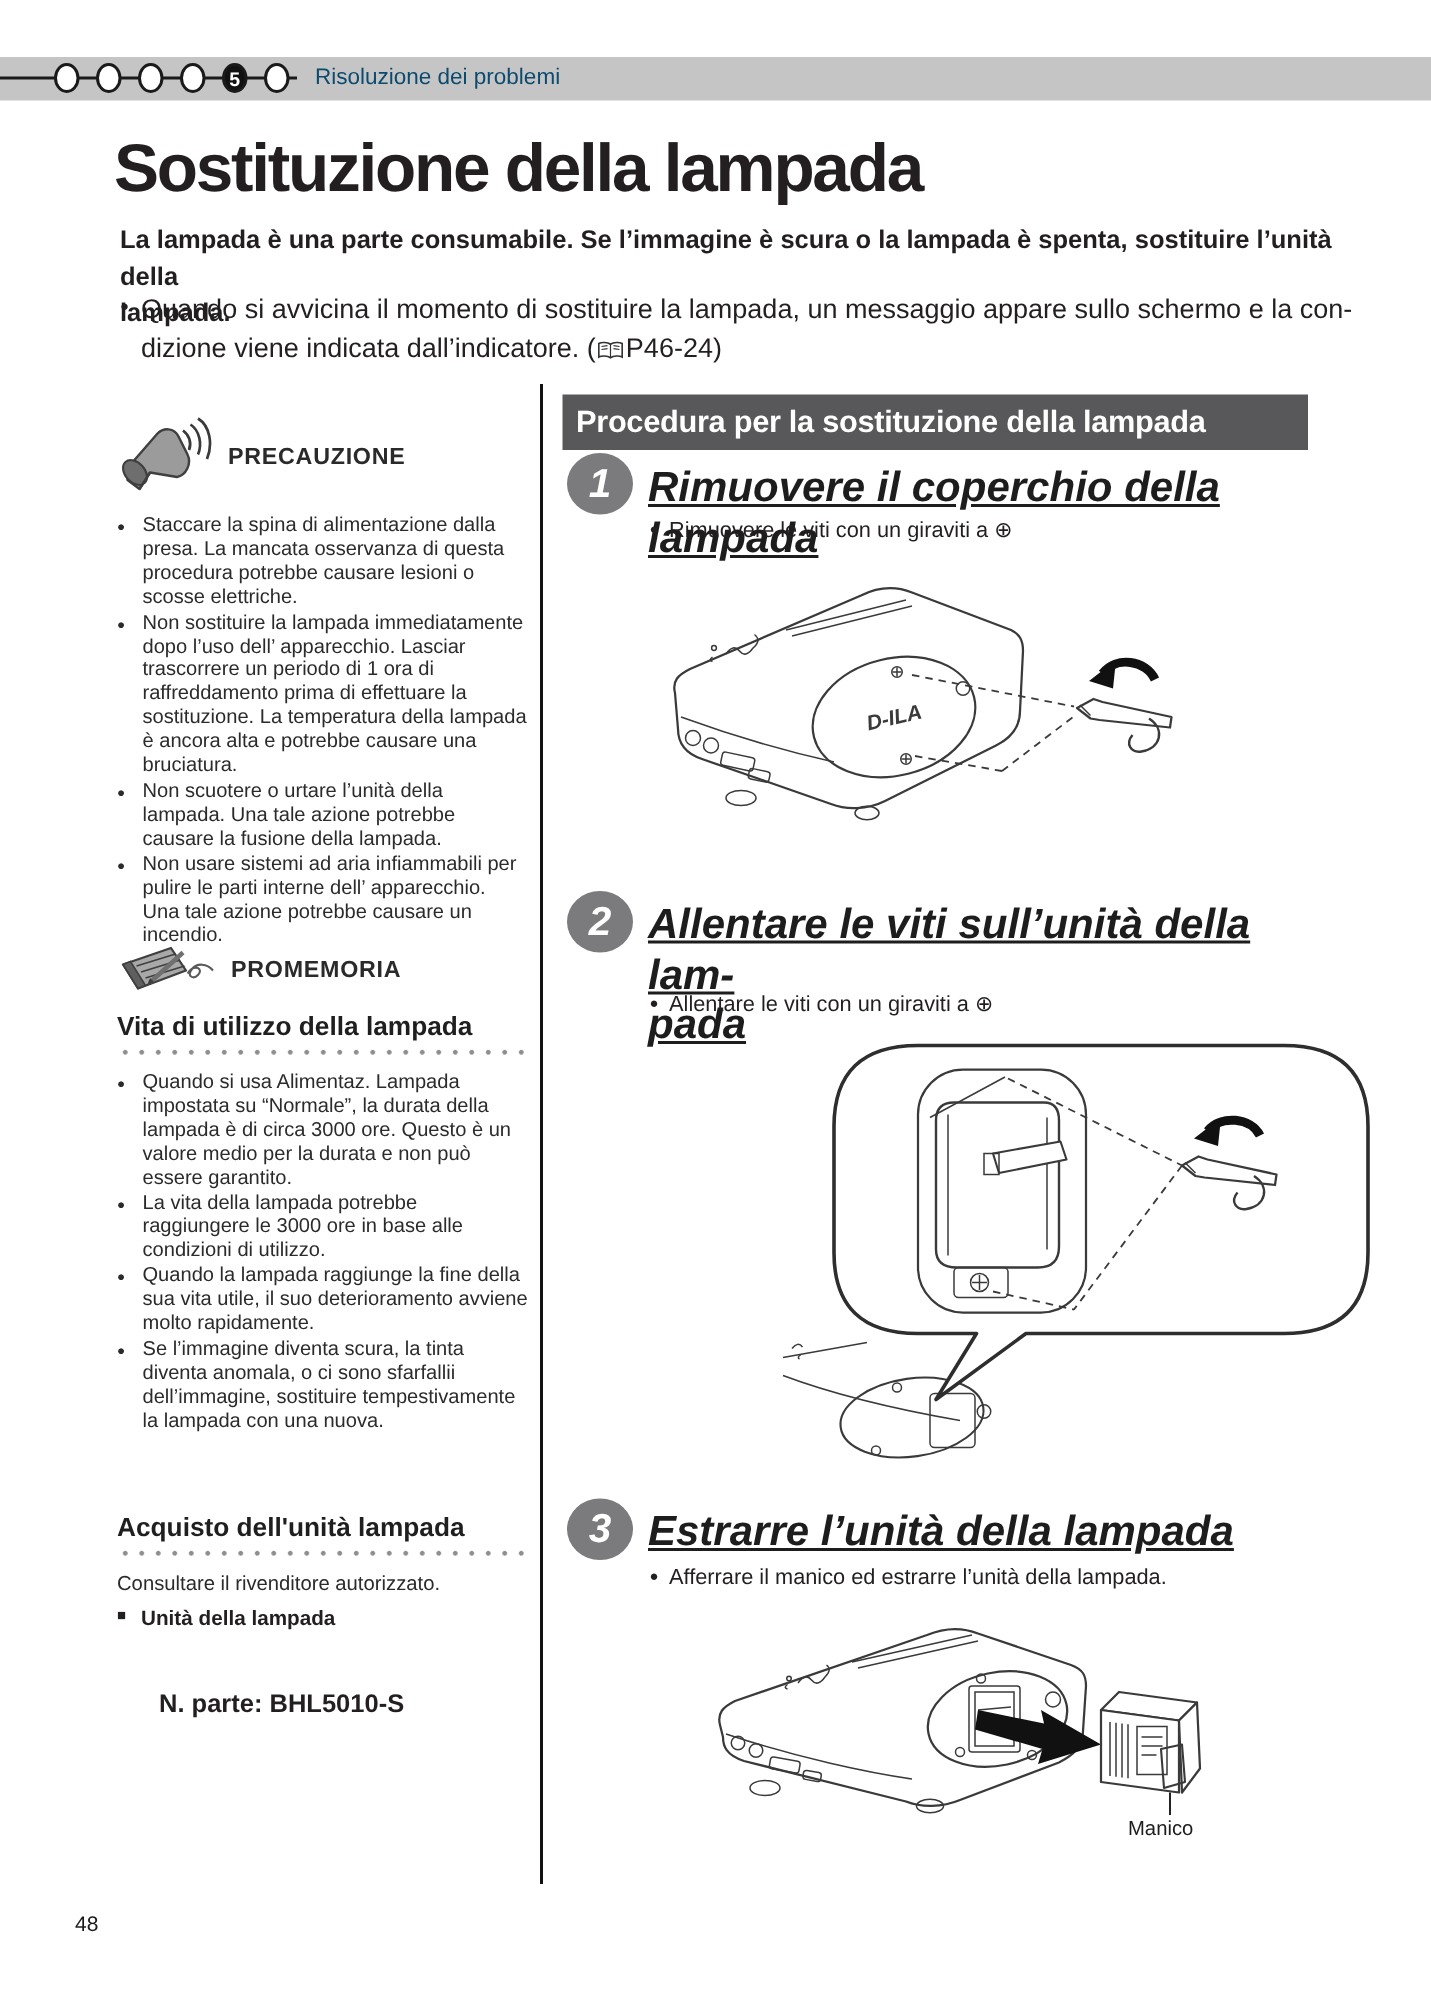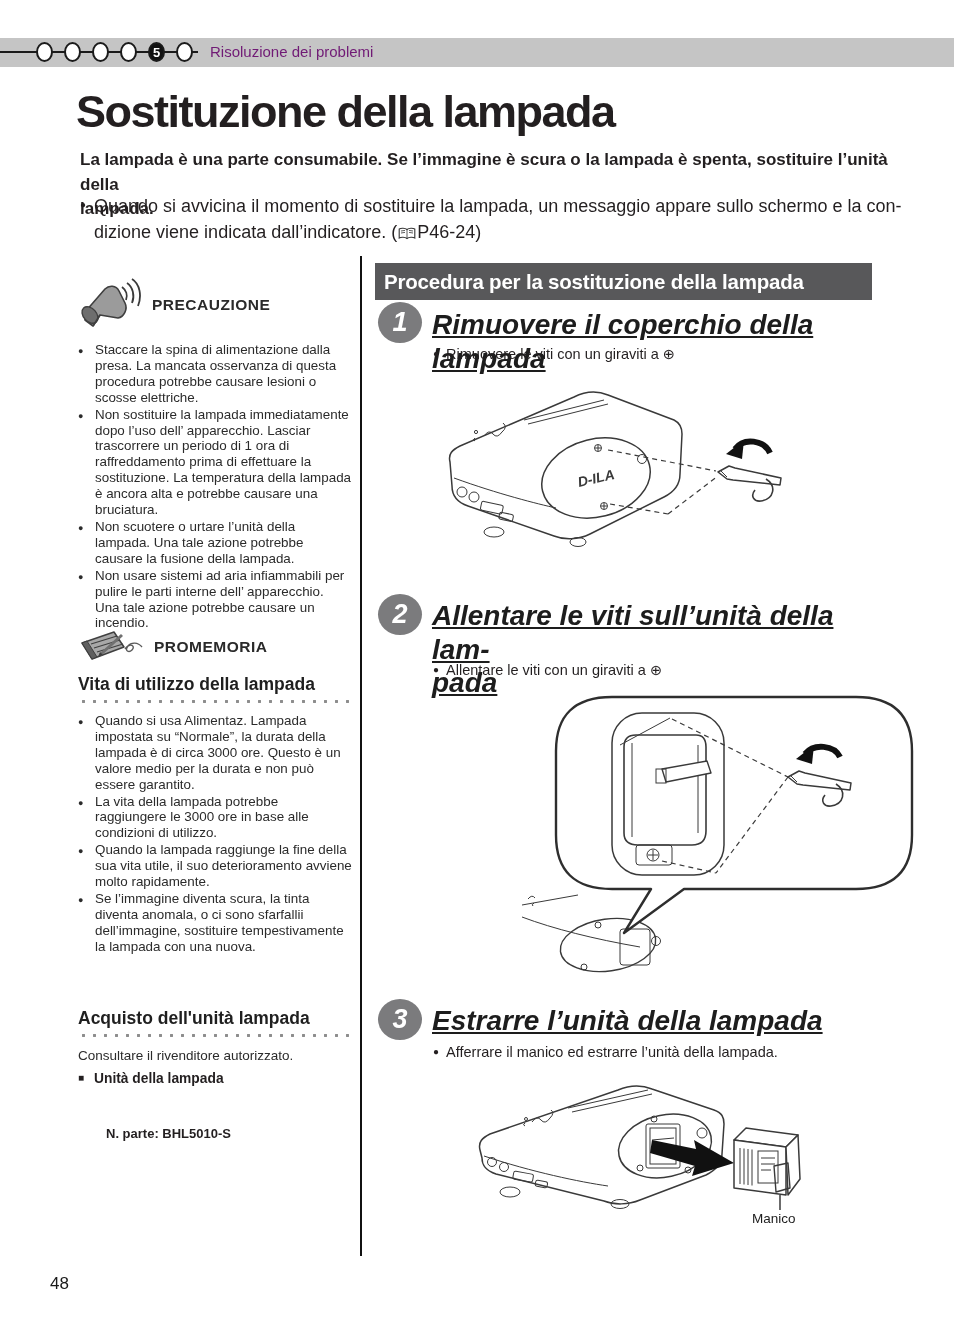--- a/index.html
+++ b/index.html
@@ -5,21 +5,21 @@
   * { margin:0; padding:0; box-sizing:border-box; }
   body { background:#ffffff; font-family:"Liberation Sans","DejaVu Sans",sans-serif; color:#231f20; }
   #page { position:relative; width:954px; height:1339px; background:#fff; overflow:hidden; }
 
   
   .topbar { position:absolute; left:0; top:38px; width:954px; height:29px; background:#c5c5c5; }
   .topbar .rail { position:absolute; left:0; top:13px; width:198px; height:2px; background:#1a1a1a; }
   .topbar .dots { position:absolute; left:36px; top:4px; display:flex; gap:11px; }
   .stepdot { width:17px; height:20px; border:2px solid #1a1a1a; border-radius:50%; background:#fff; }
   .stepdot.active { background:#111; color:#fff; font-size:13px; font-weight:bold; text-align:center; line-height:17px; }
-  .topbar .chapter { position:absolute; left:210px; top:5px; font-size:15px; color:#701a75; }
+  .topbar .chapter { position:absolute; left:210px; top:5px; font-size:15px; color:#0c4a6e; }
 
   
   .doc-title { position:absolute; left:76px; top:86px; font-size:45px; font-weight:bold; letter-spacing:-1.5px; color:#231f20; }
   .intro-lead { position:absolute; left:80px; top:148px; width:830px; font-size:17px; font-weight:bold; line-height:1.45; white-space:pre-line; }
   .intro-bullet { position:absolute; left:80px; top:194px; width:850px; display:flex; }
   .intro-bullet .mark { font-size:10px; line-height:22px; margin-right:8px; }
   .intro-bullet .txt { font-size:18px; line-height:1.42; }
   .intro-bullet .txt .pre { white-space:pre-line; }
   .bookicon { display:inline-block; vertical-align:-2px; margin:0 1px; }
 
@@ -31,33 +31,33 @@
   .iconhead { display:flex; align-items:center; margin-bottom:8px; }
   .iconhead .cap { font-size:15.5px; font-weight:bold; letter-spacing:.5px; margin-left:10px; color:#2a2a2a; }
   ul.plain { list-style:none; }
   ul.plain li { position:relative; padding-left:17px; font-size:13.4px; line-height:15.9px; color:#2b2b2b; margin-bottom:1px; }
   ul.plain li::before { content:"●"; position:absolute; left:0; top:2px; font-size:9px; }
   .subhead { font-size:17.5px; font-weight:bold; color:#1f1f1f; }
   .dotline { height:7px; margin:3px 0 8px 0; background-image:radial-gradient(circle, #8d8d8d 1.4px, transparent 1.6px); background-size:11px 7px; background-repeat:repeat-x; }
   .purchase-note { font-size:13.5px; line-height:1.3; color:#2b2b2b; margin-bottom:6px; }
   .purchase-item { position:relative; padding-left:16px; font-size:13.8px; font-weight:bold; margin-bottom:5px; }
   .purchase-item::before { content:"■"; position:absolute; left:0; top:1px; font-size:10px; }
-  .purchase-part { padding-left:28px; font-size:13px; font-weight:bold;margin-top:40px; }
+  .purchase-part { padding-left:28px; font-size:17px; font-weight:bold;margin-top:40px; }
 
   
   .proc-banner { position:absolute; left:375px; top:263px; width:497px; height:37px; background:#58585a; color:#fff; font-size:20.5px; font-weight:bold; line-height:37px; padding-left:9px; letter-spacing:-.2px; }
   .step-circle { position:absolute; width:44px; height:41px; background:#7b7b7d; border-radius:50%; color:#fff; font-size:27px; font-weight:bold; font-style:italic; text-align:center; line-height:41px; }
   .step-title { position:absolute; left:432px; width:450px; font-size:28px; font-weight:bold; font-style:italic; line-height:1.2; white-space:pre-line; color:#1d1d1d;text-decoration:underline; }
   .step-bullet { position:absolute; left:433px; display:flex; }
   .step-bullet .mark { font-size:10px; line-height:20px; margin-right:7px; }
   .step-bullet .txt { font-size:14.5px; line-height:1.38; }
   .figure { position:absolute; }
   .fig-label { position:absolute; left:752px; top:1211px; font-size:13.5px; color:#1d1d1d; }
 
-  .pagenum { position:absolute; left:50px; top:1274px; font-size:17px; color:#1a1a1a; }
+  .pagenum { position:absolute; left:50px; top:1274px; font-size:14px; color:#1a1a1a; }
 
   svg .ln { fill:none; stroke:#3a3a3a; stroke-width:1.5; stroke-linecap:round; stroke-linejoin:round; }
   svg .thin { fill:none; stroke:#3a3a3a; stroke-width:1; }
   svg .dash { fill:none; stroke:#3a3a3a; stroke-width:1.2; stroke-dasharray:5 4; }
   svg .wfill { fill:#fff; stroke:#3a3a3a; stroke-width:1.5; stroke-linejoin:round; }
 </style>
 </head>
 <body>
 
 <div id="page">

